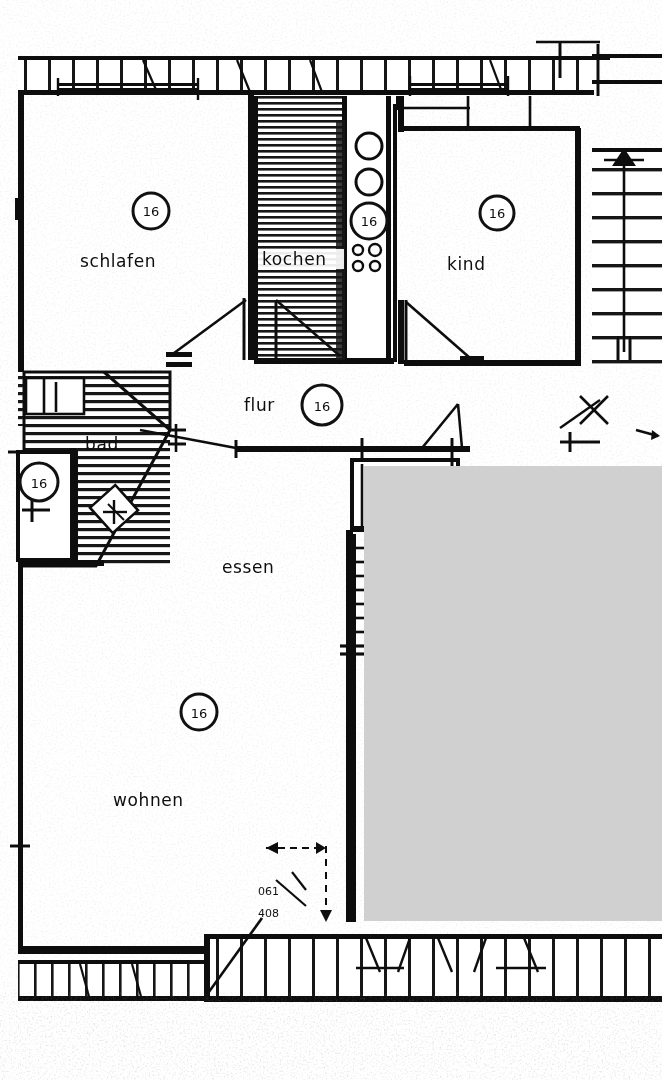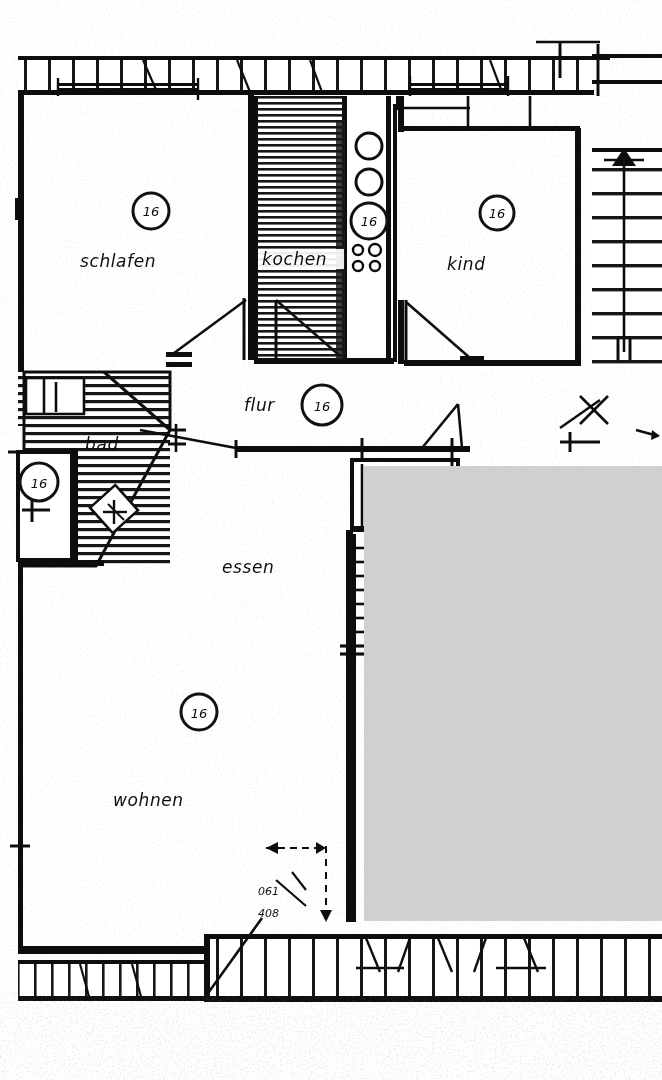--- a/index.html
+++ b/index.html
@@ -3,21 +3,20 @@
 <meta charset="utf-8">
 <style>
   html,body{margin:0;padding:0;background:#ffffff;}
   body{
     font-family:"DejaVu Sans", sans-serif;
     width:662px;height:1080px;overflow:hidden;position:relative;
   }
   #plan{
     position:absolute;left:0;top:0;width:662px;height:1080px;
     background:#ffffff;
-    font-style:italic;
   }
   svg{display:block;}
   .room-label{
     font-family:"DejaVu Sans", sans-serif;
     font-size:17px;
     fill:#0d0d0d;
     letter-spacing:0.6px;
   }
   .tag-num{
     font-family:"DejaVu Sans", sans-serif;

